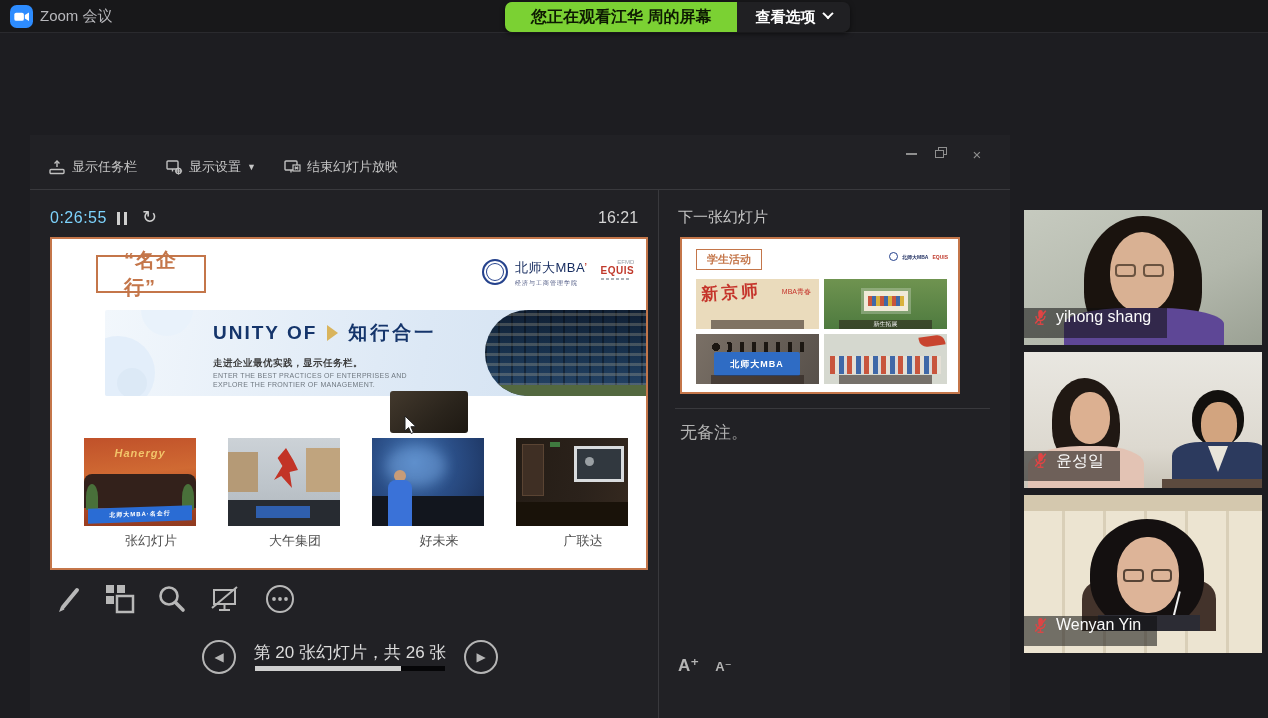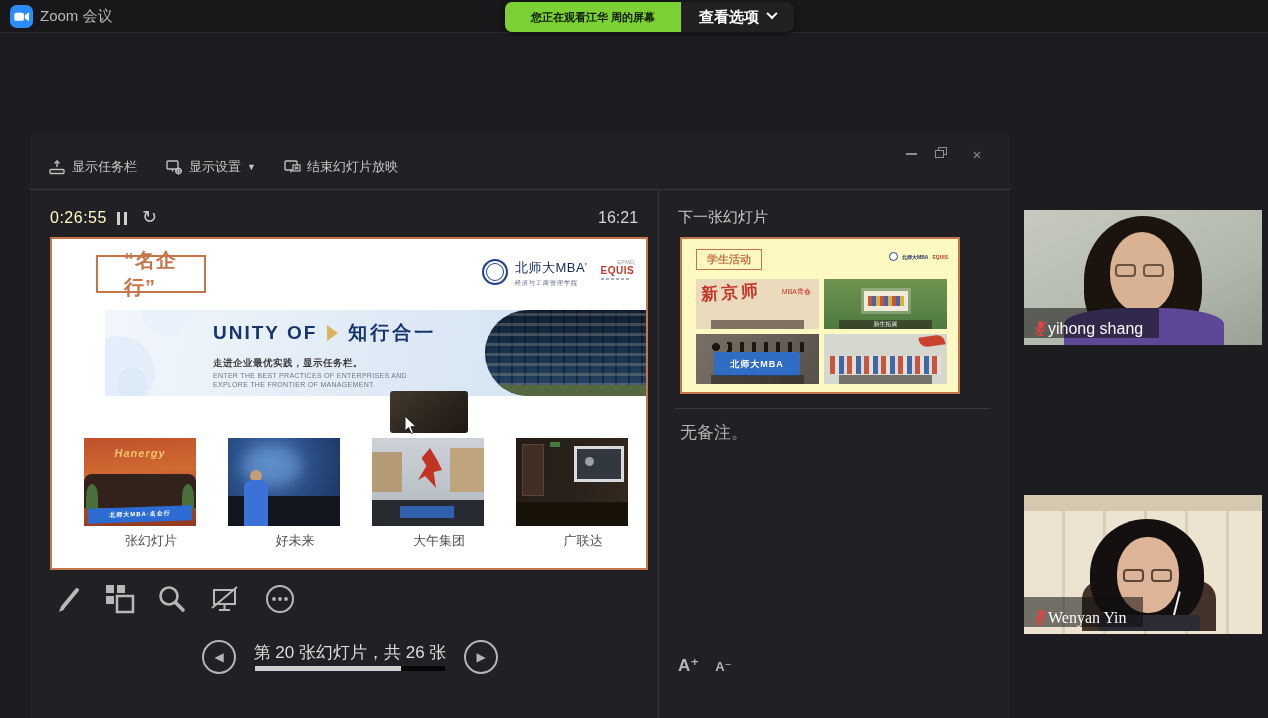--- a/index.html
+++ b/index.html
@@ -9,38 +9,38 @@
     background:#1d1d21;
     font-family:"Liberation Sans","DejaVu Sans",sans-serif;
     -webkit-font-smoothing:antialiased;
   }
 
   
   .topbar { position:absolute; left:0; top:0; width:100%; height:33px; background:#18181a; border-bottom:1px solid #2a2a2e; }
   .app-title { position:absolute; left:40px; top:7px; font-size:15px; color:#b8b8bc; }
   .zoom-logo { position:absolute; left:10px; top:5px; width:23px; height:23px; }
   .share-banner { position:absolute; left:505px; top:2px; height:30px; display:flex; border-radius:7px; overflow:hidden; box-shadow:0 2px 5px rgba(0,0,0,.55); }
-  .share-banner .green { background:#7bd133; color:#0d1a02; font-weight:bold; font-size:11px; line-height:30px; padding:0 26px; white-space:nowrap; }
+  .share-banner .green { background:#7bd133; color:#0d1a02; font-weight:bold; font-size:16px; line-height:30px; padding:0 26px; white-space:nowrap; }
   .share-banner .opts { background:#202023; color:#ffffff; font-weight:bold; font-size:15px; line-height:30px; padding:0 18px; display:flex; align-items:center; gap:9px; cursor:pointer; }
   .chev-down { width:8px; height:8px; border-right:2px solid #fff; border-bottom:2px solid #fff; transform:rotate(45deg) translate(-1px,-1px); margin-top:-4px; }
 
   
   .ppt { position:absolute; left:30px; top:135px; width:980px; height:583px; background:#212125; }
   .win-btn { position:absolute; width:22px; height:18px; display:flex; align-items:center; justify-content:center; cursor:pointer; }
   .win-min-bar { width:11px; height:2px; background:#8f8f8f; }
   .win-restore-back { position:absolute; left:6px; top:2px; width:9px; height:8px; border:1px solid #8f8f8f; }
   .win-restore-front { position:absolute; left:3px; top:5px; width:9px; height:8px; border:1px solid #8f8f8f; background:#212125; }
   .win-close-x { font-size:15px; color:#8f8f8f; line-height:1; }
 
   .tb-item { position:absolute; top:20px; height:24px; display:flex; align-items:center; gap:6px; color:#c6c6c6; font-size:13px; cursor:pointer; }
   .tb-caret { font-size:9px; color:#c6c6c6; }
   .hline { position:absolute; background:#39393d; }
   .vline { position:absolute; background:#39393d; }
 
-  .elapsed { position:absolute; left:20px; top:74px; font-size:16px; color:#fef9c3; letter-spacing:.5px; }
+  .elapsed { position:absolute; left:20px; top:74px; font-size:16px; color:#7dd3fc; letter-spacing:.5px; }
   .pause-btn { position:absolute; left:87px; top:77px; display:flex; gap:4px; cursor:pointer; }
   .pause-btn i { display:block; width:3px; height:13px; background:#cfcfcf; }
   .restart-btn { position:absolute; left:112px; top:71px; font-size:18px; color:#cfcfcf; cursor:pointer; }
   .clock { position:absolute; left:568px; top:74px; font-size:16px; color:#d4d4d4;text-align:right; }
 
   
   .slide { position:absolute; left:20px; top:102px; width:598px; height:333px; background:#ffffff; border:2px solid #c4764a; overflow:hidden; cursor:pointer; }
   .s-title-box { position:absolute; left:44px; top:16px; width:110px; height:38px; border:2px solid #c4764a; display:flex; align-items:center; justify-content:center; font-size:20px; font-weight:bold; color:#c4764a; letter-spacing:1px;padding-left:26px; }
   .s-logos { position:absolute; left:430px; top:20px; display:flex; gap:7px; align-items:flex-start; }
   .emblem { width:26px; height:26px; border-radius:50%; background:#fff; border:2px solid #24418c; box-shadow:inset 0 0 0 2px #fff, inset 0 0 0 3px #24418c; }
@@ -106,21 +106,21 @@
 
   
   .tool-btn { position:absolute; top:446px; width:36px; height:36px; display:flex; align-items:center; justify-content:center; cursor:pointer; }
   .nav-circle { position:absolute; top:505px; width:34px; height:34px; border:2px solid #b5b5b5; border-radius:50%; display:flex; align-items:center; justify-content:center; color:#b5b5b5; font-size:12px; cursor:pointer; }
   .nav-label { position:absolute; left:205px; top:506px; width:230px; text-align:center; font-size:17px; color:#dcdcdc; white-space:nowrap; }
   .progress { position:absolute; left:225px; top:531px; width:190px; height:5px; background:#060608; }
   .progress .fill { height:100%; background:#cfcfcf; width:0; }
 
   
   .next-label { position:absolute; left:648px; top:73px; font-size:15px; color:#c8c8c8; }
-  .next-slide { position:absolute; left:650px; top:102px; width:280px; height:157px; background:#fef9c3; border:2px solid #c4764a; overflow:hidden; cursor:pointer; }
+  .next-slide { position:absolute; left:650px; top:102px; width:280px; height:157px; background:#ffffff; border:2px solid #c4764a; overflow:hidden; cursor:pointer; }
   .ns-title-box { position:absolute; left:14px; top:10px; width:66px; height:21px; border:1px solid #c4764a; display:flex; align-items:center; justify-content:center; font-size:11px; font-weight:bold; color:#c4764a; }
   .ns-logos { position:absolute; right:10px; top:13px; display:flex; gap:4px; align-items:center; }
   .ns-emblem { width:9px; height:9px; border-radius:50%; background:#fff; border:1.5px solid #24418c; }
   .ns-uni { font-size:5px; font-weight:bold; color:#223163; white-space:nowrap; }
   .ns-equis { font-size:5px; font-weight:bold; color:#c0392b; }
   .ns-grid { position:absolute; left:14px; top:40px; width:252px; display:flex; flex-wrap:wrap; gap:5px; }
   .np { position:relative; width:123px; height:50px; overflow:hidden; }
   .ns-cap { position:absolute; bottom:0; left:12%; right:12%; height:9px; background:rgba(40,30,25,.55); color:#f2f2f2; font-size:6px; line-height:9px; text-align:center; }
   .np1 { background:#eadbbc; }
   .callig { position:absolute; left:5px; top:2px; font-size:17px; font-weight:bold; color:#c5342b; transform:rotate(-4deg); letter-spacing:3px; }
@@ -141,22 +141,22 @@
   .notes-divider { position:absolute; left:645px; top:273px; width:315px; height:1px; background:#39393d; }
   .notes-text { position:absolute; left:650px; top:286px; font-size:17px; color:#b2b2b2; }
   .font-btns { position:absolute; left:648px; top:520px; display:flex; gap:16px; align-items:baseline; color:#b5b5b5; }
   .font-larger { font-size:17px; font-weight:bold; cursor:pointer; }
   .font-smaller { font-size:13px; font-weight:bold; cursor:pointer; }
 
   
   .tile { position:absolute; left:1024px; width:238px; overflow:hidden; background:#000; cursor:pointer; }
   .tile1 { top:210px; height:135px; background:linear-gradient(155deg,#c6cabf 0%,#b3b8ac 60%,#9ba194 100%); }
   .tile2 { top:352px; height:136px; background:linear-gradient(#e9e7e1 0%,#ddd9d0 70%,#c9c4b8 100%); }
-  .tile3 { top:495px; height:139px; background:repeating-linear-gradient(90deg,#ece4d1 0 38px,#d9cfb8 38px 41px);font-family:Liberation Serif, serif; }
-  .namebar { position:absolute; left:0; bottom:7px; height:30px; display:flex; align-items:flex-end; background:rgba(15,15,15,.55); padding:0 16px 0 9px; z-index:5; }
+  .tile3 { top:495px; height:158px; background:repeating-linear-gradient(90deg,#ece4d1 0 38px,#d9cfb8 38px 41px); }
+  .namebar { position:absolute; left:0; bottom:7px; height:30px; display:flex; align-items:flex-start; gap:8px; background:rgba(15,15,15,.55); padding:0 16px 0 9px; z-index:5; }
   .namebar .pname { font-size:16px; color:#fafafa; white-space:nowrap; }
 
   .t1-hair { position:absolute; left:60px; top:6px; width:118px; height:128px; background:#1a130e; border-radius:52% 52% 42% 42%; }
   .t1-face { position:absolute; left:86px; top:22px; width:64px; height:80px; background:#d9b193; border-radius:50% 50% 46% 46%; }
   .glass { position:absolute; width:21px; height:13px; border:2px solid #6a5340; border-radius:4px; }
   .t1-gl { left:91px; top:54px; } .t1-gr { left:119px; top:54px; }
   .t1-body { position:absolute; left:40px; top:98px; width:160px; height:40px; background:#5e4796; border-radius:40% 40% 0 0; }
 
   .t2-hair1 { position:absolute; left:28px; top:26px; width:68px; height:88px; background:#201813; border-radius:50% 55% 40% 45%; }
   .t2-face1 { position:absolute; left:46px; top:40px; width:40px; height:52px; background:#dcb091; border-radius:48%; }
@@ -293,37 +293,37 @@
           <div class="img img1">
             <div class="hanergy">Hanergy</div>
             <div class="crowd1"></div>
             <div class="plant l"></div>
             <div class="plant r"></div>
             <div class="banner1">北师大MBA·名企行</div>
           </div>
           <div class="cap">张幻灯片</div>
         </div>
         <div class="ph">
-          <div class="img img2">
-            <div class="glow2"></div>
-            <div class="crowd2"></div>
-            <div class="head2"></div>
-            <div class="person2"></div>
-          </div>
-          <div class="cap">好未来</div>
-        </div>
-        <div class="ph">
           <div class="img img3">
             <div class="bldg-l"></div>
             <div class="bldg-r"></div>
             <div class="sculpt"></div>
             <div class="crowd3"></div>
             <div class="banner3"></div>
           </div>
           <div class="cap">大午集团</div>
+        </div>
+        <div class="ph">
+          <div class="img img2">
+            <div class="glow2"></div>
+            <div class="crowd2"></div>
+            <div class="head2"></div>
+            <div class="person2"></div>
+          </div>
+          <div class="cap">好未来</div>
         </div>
         <div class="ph">
           <div class="img img4">
             <div class="door4"></div>
             <div class="exit4"></div>
             <div class="screen4">
                 <div class="scr-in">
                   <div class="scr-face"></div>
                 </div>
               </div>
@@ -435,20 +435,40 @@
         <rect x="7" y="1" width="6" height="11" rx="3" fill="#e04444"></rect>
         <path d="M4 9 a6 6 0 0 0 12 0" fill="none" stroke="#e04444" stroke-width="1.8"></path>
         <line x1="10" y1="16" x2="10" y2="19.5" stroke="#e04444" stroke-width="1.8"></line>
         <line x1="6" y1="20" x2="14" y2="20" stroke="#e04444" stroke-width="1.8"></line>
         <line x1="3" y1="19" x2="17" y2="2" stroke="#e04444" stroke-width="2"></line>
       </svg>
       <span class="pname">yihong shang</span>
     </div>
   </div>
 
+  <div class="tile tile2">
+    <div class="t2-hair1"></div>
+    <div class="t2-face1"></div>
+    <div class="t2-body1"></div>
+    <div class="t2-hair2"></div>
+    <div class="t2-face2"></div>
+    <div class="t2-body2"></div>
+    <div class="t2-shirt"></div>
+    <div class="t2-table"></div>
+    <div class="namebar">
+      <svg width="15" height="19" viewBox="0 0 20 22">
+        <rect x="7" y="1" width="6" height="11" rx="3" fill="#e04444"></rect>
+        <path d="M4 9 a6 6 0 0 0 12 0" fill="none" stroke="#e04444" stroke-width="1.8"></path>
+        <line x1="10" y1="16" x2="10" y2="19.5" stroke="#e04444" stroke-width="1.8"></line>
+        <line x1="6" y1="20" x2="14" y2="20" stroke="#e04444" stroke-width="1.8"></line>
+        <line x1="3" y1="19" x2="17" y2="2" stroke="#e04444" stroke-width="2"></line>
+      </svg>
+      <span class="pname">윤성일</span>
+    </div>
+  </div>
 
   <div class="tile tile3">
     <div class="t3-top"></div>
     <div class="t3-chair"></div>
     <div class="t3-hair"></div>
     <div class="t3-face"></div>
     <div class="glass t3-gl"></div>
     <div class="glass t3-gr"></div>
     <div class="t3-wire"></div>
     <div class="t3-body"></div>

